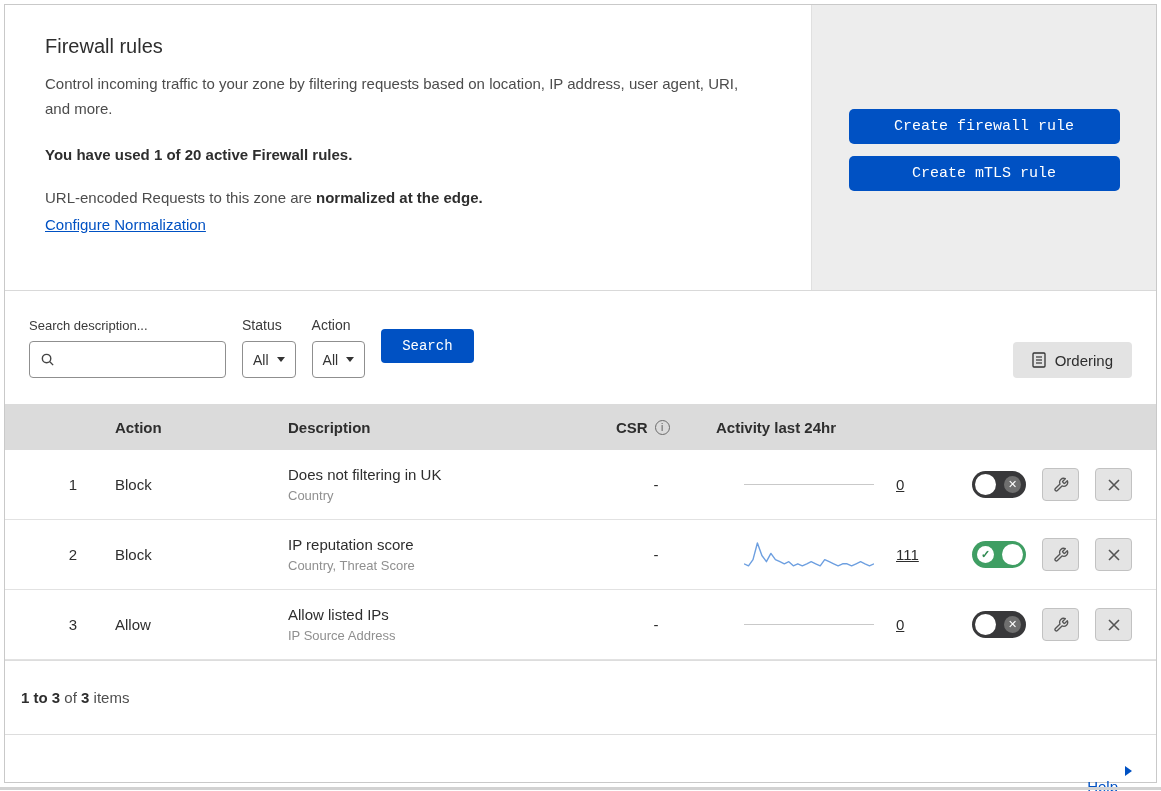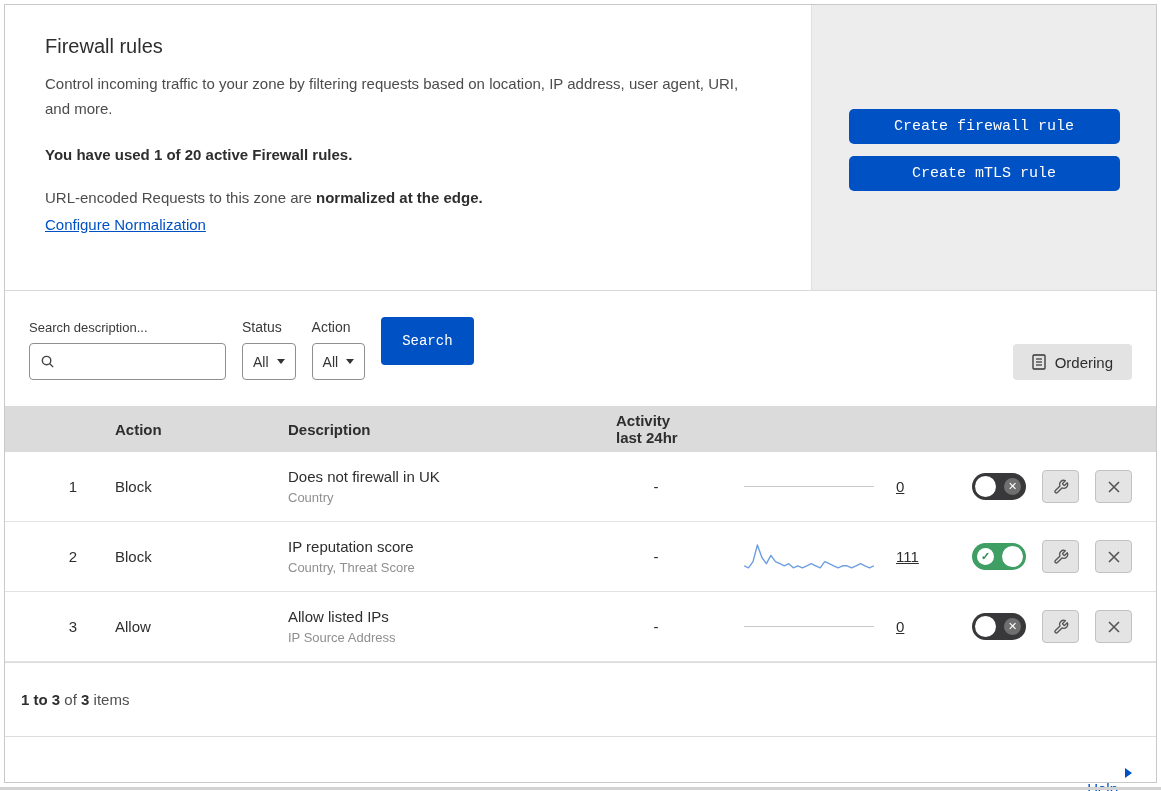--- a/index.html
+++ b/index.html
@@ -30,21 +30,21 @@
   .fgroup { display:flex; flex-direction:column; }
   .fgroup label { font-size:13px; color:#3a3a3a; margin-bottom:8px; }
   .fgroup.sel label { font-size:14px; }
   .search-box { width:197px; height:37px; border:1px solid #8f8f8f; border-radius:4px;
     display:flex; align-items:center; padding:0 10px; gap:8px; background:#fff; }
   .search-box input { border:none; outline:none; flex:1; font-family:inherit; font-size:14px; min-width:0; }
   .select { height:37px; border:1px solid #8f8f8f; border-radius:4px; background:#fff;
     display:flex; align-items:center; gap:8px; padding:0 10px; font-size:14px; cursor:pointer; }
   .caret { width:0; height:0; border-left:4.5px solid transparent; border-right:4.5px solid transparent;
     border-top:5px solid #333; }
-  .btn-search { height:48px; padding:0 21px; font-size:14px; margin-bottom:15px; border-radius:4px; }
+  .btn-search { height:34px; padding:0 21px; font-size:14px; margin-bottom:15px; border-radius:4px; }
   .btn-ordering { margin-left:auto; height:36px; background:#e3e3e3; border:none; border-radius:4px;
     display:flex; align-items:center; gap:9px; padding:0 19px; font-family:inherit; font-size:15px;
     color:#2e2e2e; cursor:pointer; }
 
   
   .trow { display:grid; grid-template-columns:90px 173px 328px 100px 232px 1fr; }
   .thead { background:#dbdbdb; height:46px; }
   .thead .cell { font-weight:700; font-size:15px; color:#2e2e2e; }
   .cell { display:flex; align-items:center; padding-left:20px; }
   .c-idx { justify-content:flex-end; padding-left:0; padding-right:18px; font-size:15px; color:#2e2e2e; }
@@ -142,29 +142,33 @@
       </svg>
       <span>Ordering</span>
     </button>
   </div>
 
   <div>
     <div class="trow thead">
       <div class="cell c-idx"></div>
       <div class="cell">Action</div>
       <div class="cell">Description</div>
+      <div class="cell c-csr">
+        <span>CSR</span>
+        <span class="info-icon">i</span>
+      </div>
       <div class="cell">Activity last 24hr</div>
       <div class="cell"></div>
     </div>
 
     <div class="trow body-row">
       <div class="cell c-idx">1</div>
       <div class="cell">Block</div>
       <div class="cell c-desc">
-        <div class="desc-main">Does not firewall in UK</div>
+        <div class="desc-main">Does not filtering in UK</div>
         <div class="desc-sub">Country</div>
       </div>
       <div class="cell c-csr">-</div>
       <div class="cell">
         <div class="flat-line"></div>
         <a class="activity-count">0</a>
       </div>
       <div class="cell c-controls">
         <div class="toggle off">
           <span class="t-badge"></span>

